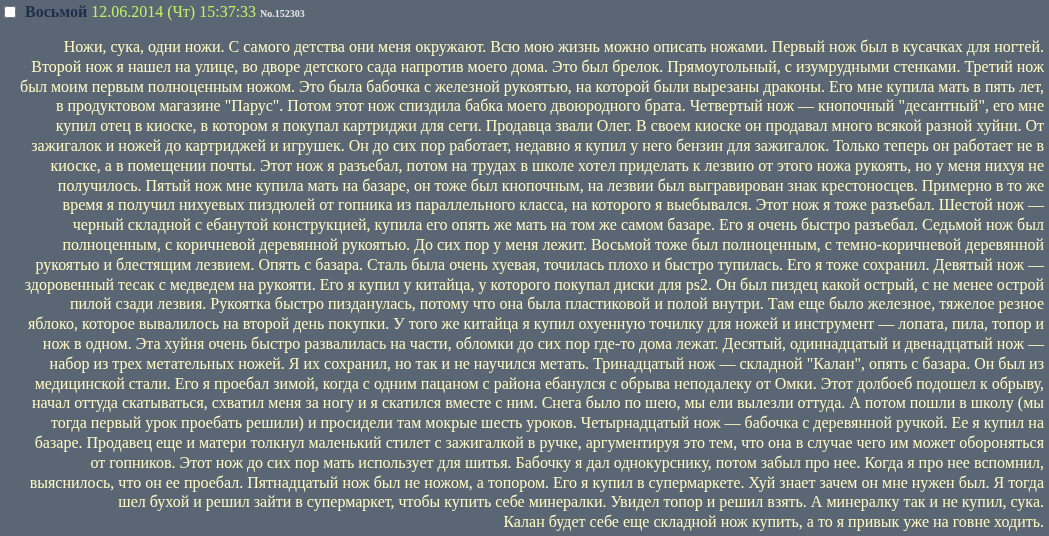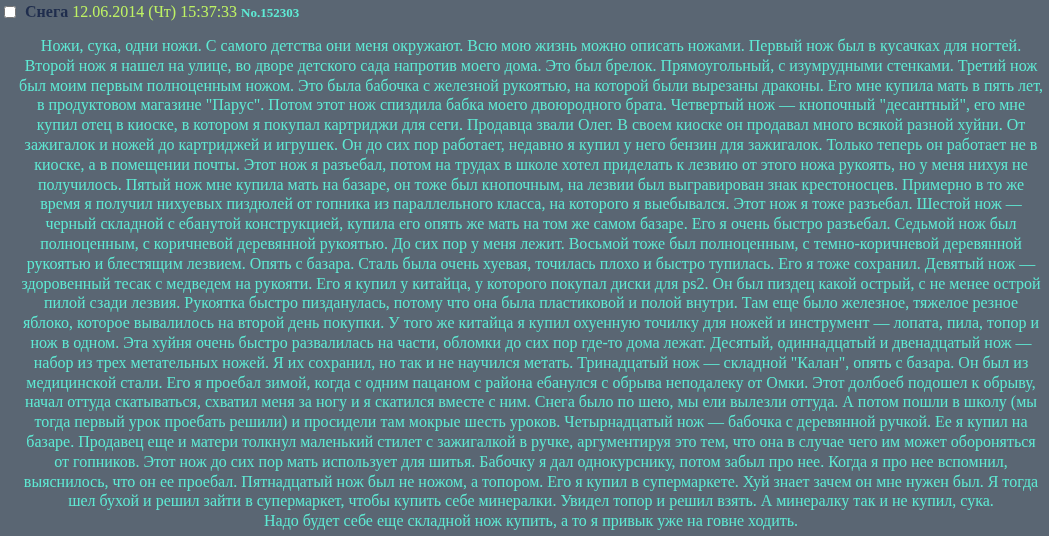--- a/index.html
+++ b/index.html
@@ -32,40 +32,40 @@
   }
   .post-author {
     font-weight: bold;
     color: #1f2d4d;
   }
   .post-datetime {
     color: #bef264;
   }
   .post-number {
     font-weight: bold;
-    color: #5eead4;
-    font-size: 13px;
+    color: #e5e5e5;
+    font-size: 10px;
     text-decoration: none;
     cursor: pointer;
   }
   .post-body {
     margin: 15px 5px 0 18px;
     font-size: 16px;
     line-height: 19.8px;
-    color: #5eead4;
-    text-align: center;
+    color: #fef9c3;
+    text-align: right;
   }
 </style>
 </head>
 <body>
 
 <div class="post">
   <div class="post-header">
     <input type="checkbox" class="post-checkbox" style="">
-    <span class="post-author">Снега</span>
+    <span class="post-author">Восьмой</span>
     <span class="post-datetime">12.06.2014 (Чт) 15:37:33</span>
     <span class="post-number">No.152303</span>
   </div>
   <div class="post-body">
     <div>Ножи, сука, одни ножи. С самого детства они меня окружают. Всю мою жизнь можно описать ножами. Первый нож был в кусачках для ногтей. Второй нож я нашел на улице, во дворе детского сада напротив моего дома. Это был брелок. Прямоугольный, с изумрудными стенками. Третий нож был моим первым полноценным ножом. Это была бабочка с железной рукоятью, на которой были вырезаны драконы. Его мне купила мать в пять лет, в продуктовом магазине "Парус". Потом этот нож спиздила бабка моего двоюродного брата. Четвертый нож — кнопочный "десантный", его мне купил отец в киоске, в котором я покупал картриджи для сеги. Продавца звали Олег. В своем киоске он продавал много всякой разной хуйни. От зажигалок и ножей до картриджей и игрушек. Он до сих пор работает, недавно я купил у него бензин для зажигалок. Только теперь он работает не в киоске, а в помещении почты. Этот нож я разъебал, потом на трудах в школе хотел приделать к лезвию от этого ножа рукоять, но у меня нихуя не получилось. Пятый нож мне купила мать на базаре, он тоже был кнопочным, на лезвии был выгравирован знак крестоносцев. Примерно в то же время я получил нихуевых пиздюлей от гопника из параллельного класса, на которого я выебывался. Этот нож я тоже разъебал. Шестой нож — черный складной с ебанутой конструкцией, купила его опять же мать на том же самом базаре. Его я очень быстро разъебал. Седьмой нож был полноценным, с коричневой деревянной рукоятью. До сих пор у меня лежит. Восьмой тоже был полноценным, с темно-коричневой деревянной рукоятью и блестящим лезвием. Опять с базара. Сталь была очень хуевая, точилась плохо и быстро тупилась. Его я тоже сохранил. Девятый нож — здоровенный тесак с медведем на рукояти. Его я купил у китайца, у которого покупал диски для ps2. Он был пиздец какой острый, с не менее острой пилой сзади лезвия. Рукоятка быстро пизданулась, потому что она была пластиковой и полой внутри. Там еще было железное, тяжелое резное яблоко, которое вывалилось на второй день покупки. У того же китайца я купил охуенную точилку для ножей и инструмент — лопата, пила, топор и нож в одном. Эта хуйня очень быстро развалилась на части, обломки до сих пор где-то дома лежат. Десятый, одиннадцатый и двенадцатый нож — набор из трех метательных ножей. Я их сохранил, но так и не научился метать. Тринадцатый нож — складной "Калан", опять с базара. Он был из медицинской стали. Его я проебал зимой, когда с одним пацаном с района ебанулся с обрыва неподалеку от Омки. Этот долбоеб подошел к обрыву, начал оттуда скатываться, схватил меня за ногу и я скатился вместе с ним. Снега было по шею, мы ели вылезли оттуда. А потом пошли в школу (мы тогда первый урок проебать решили) и просидели там мокрые шесть уроков. Четырнадцатый нож — бабочка с деревянной ручкой. Ее я купил на базаре. Продавец еще и матери толкнул маленький стилет с зажигалкой в ручке, аргументируя это тем, что она в случае чего им может обороняться от гопников. Этот нож до сих пор мать использует для шитья. Бабочку я дал однокурснику, потом забыл про нее. Когда я про нее вспомнил, выяснилось, что он ее проебал. Пятнадцатый нож был не ножом, а топором. Его я купил в супермаркете. Хуй знает зачем он мне нужен был. Я тогда шел бухой и решил зайти в супермаркет, чтобы купить себе минералки. Увидел топор и решил взять. А минералку так и не купил, сука.</div>
-    <div>Надо будет себе еще складной нож купить, а то я привык уже на говне ходить.</div>
+    <div>Калан будет себе еще складной нож купить, а то я привык уже на говне ходить.</div>
   </div>
 </div>
 
 </body></html>

